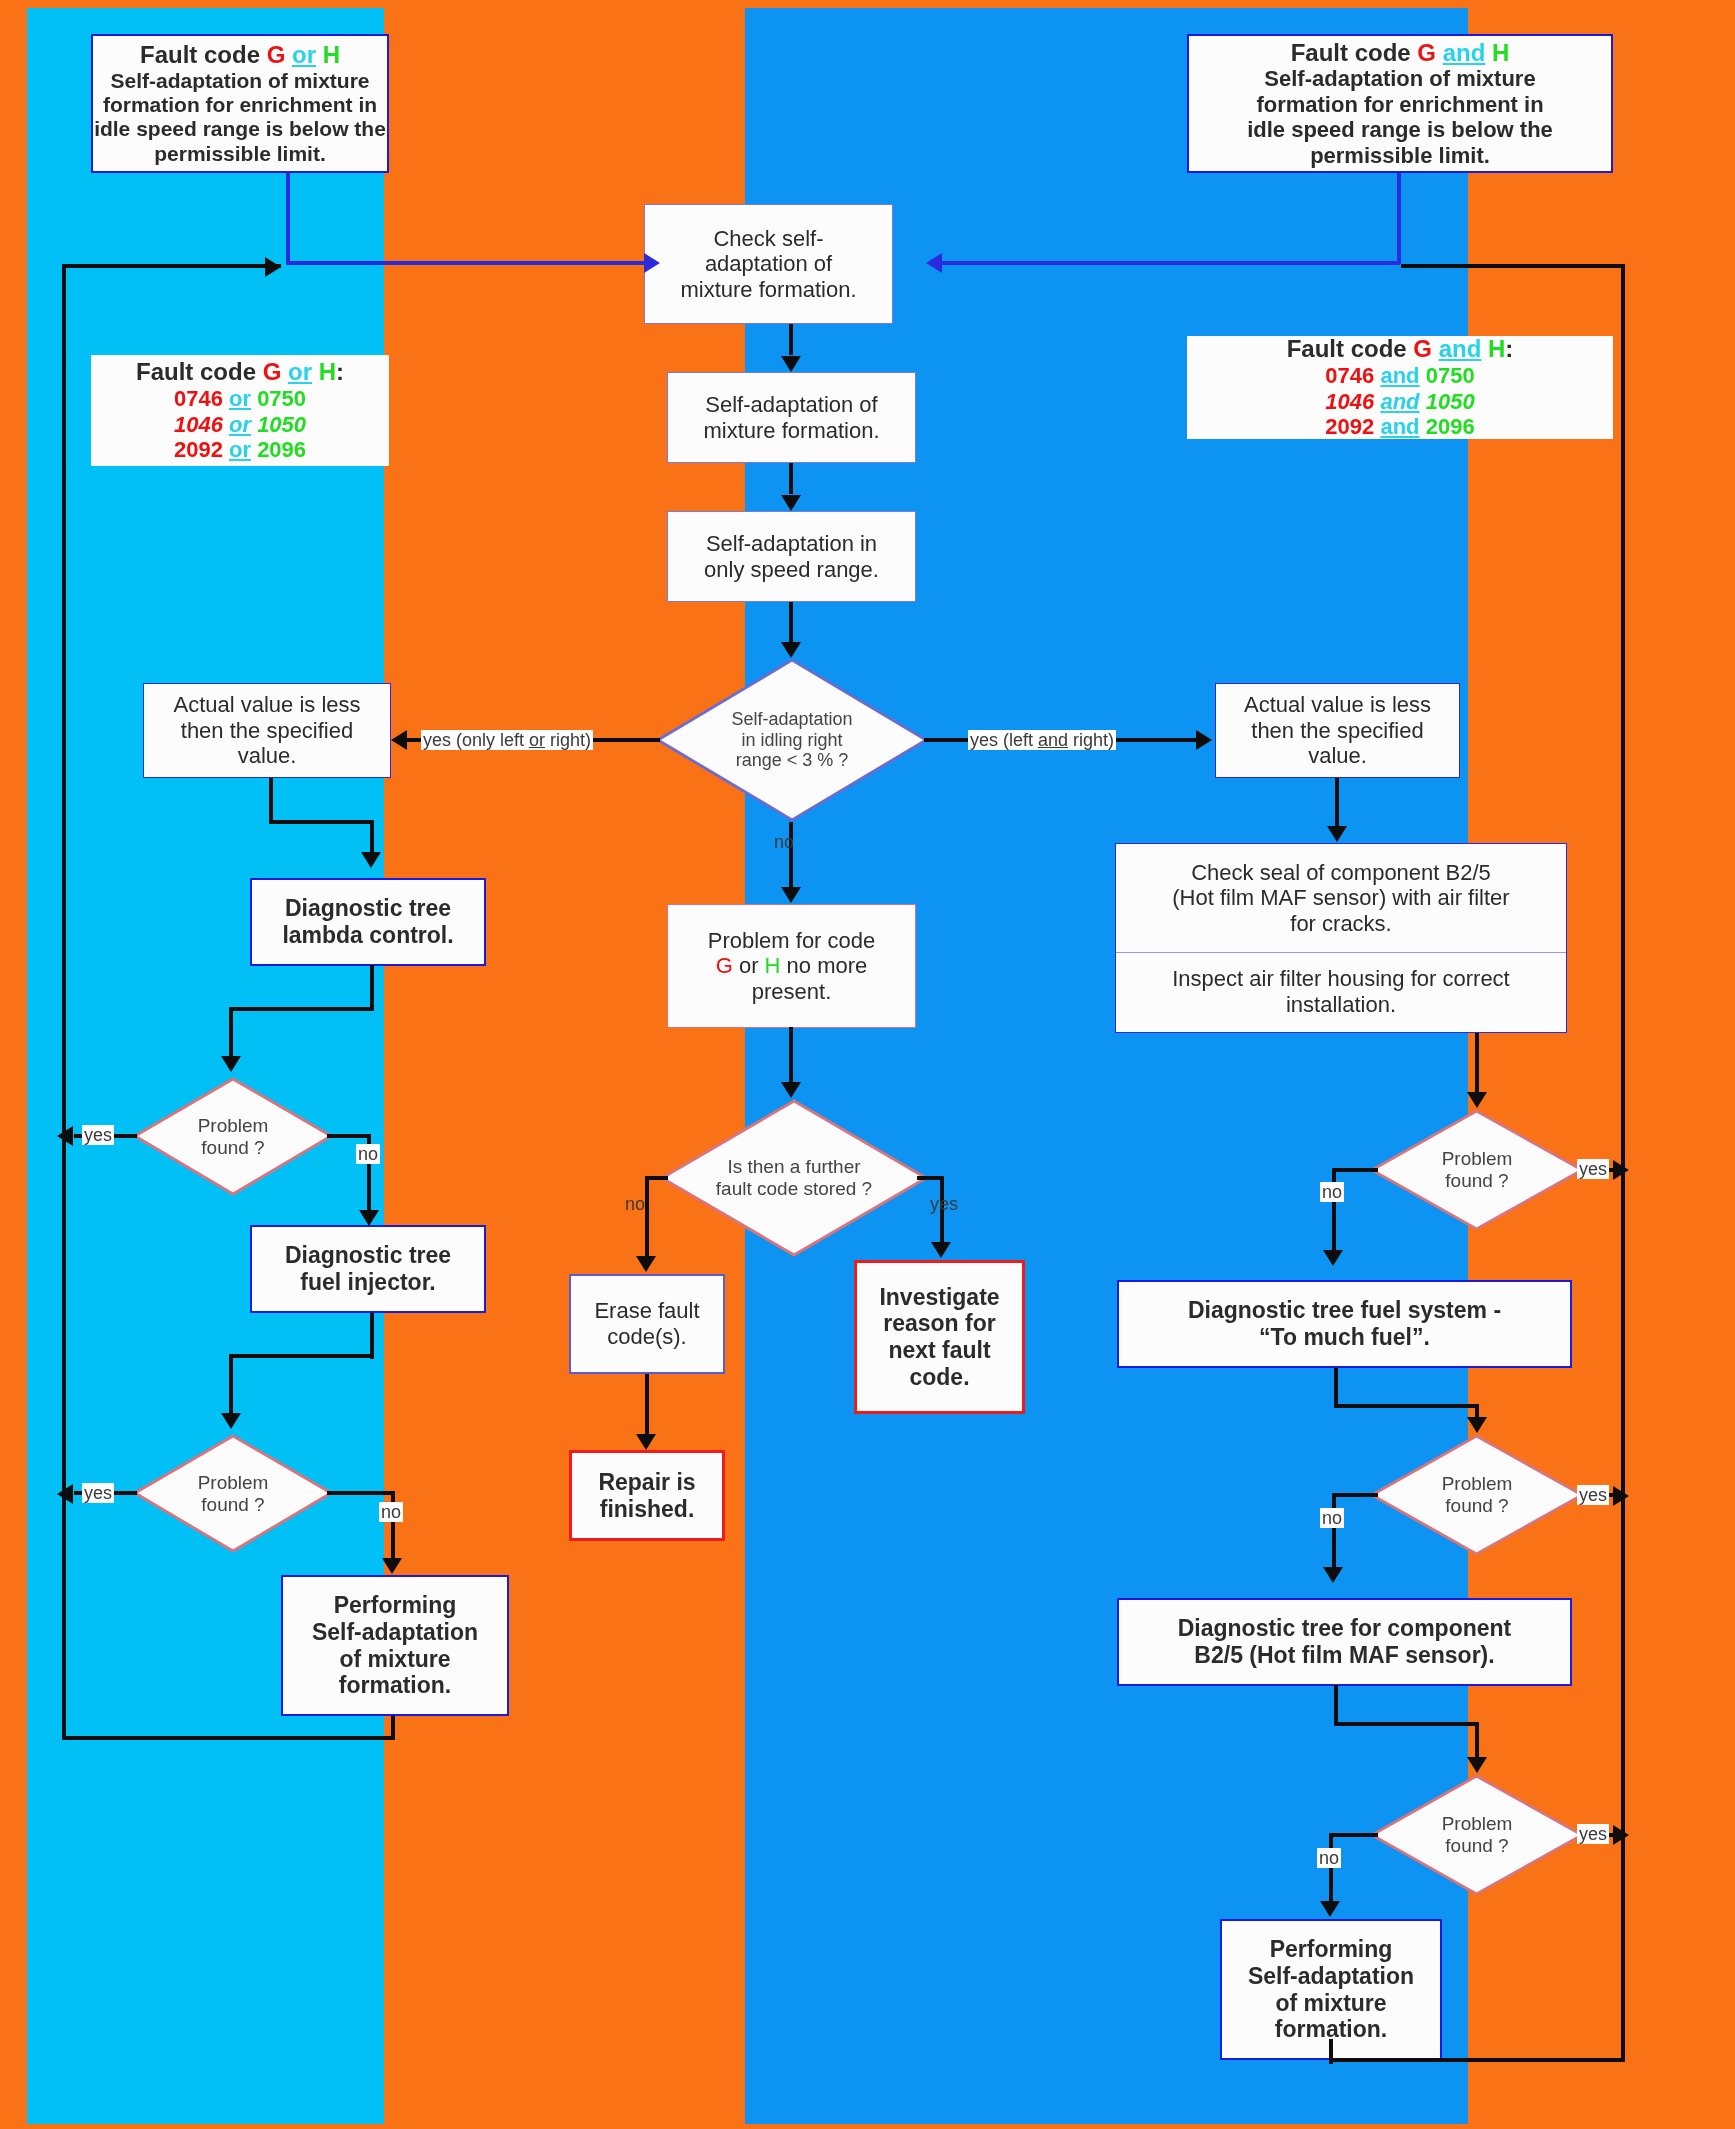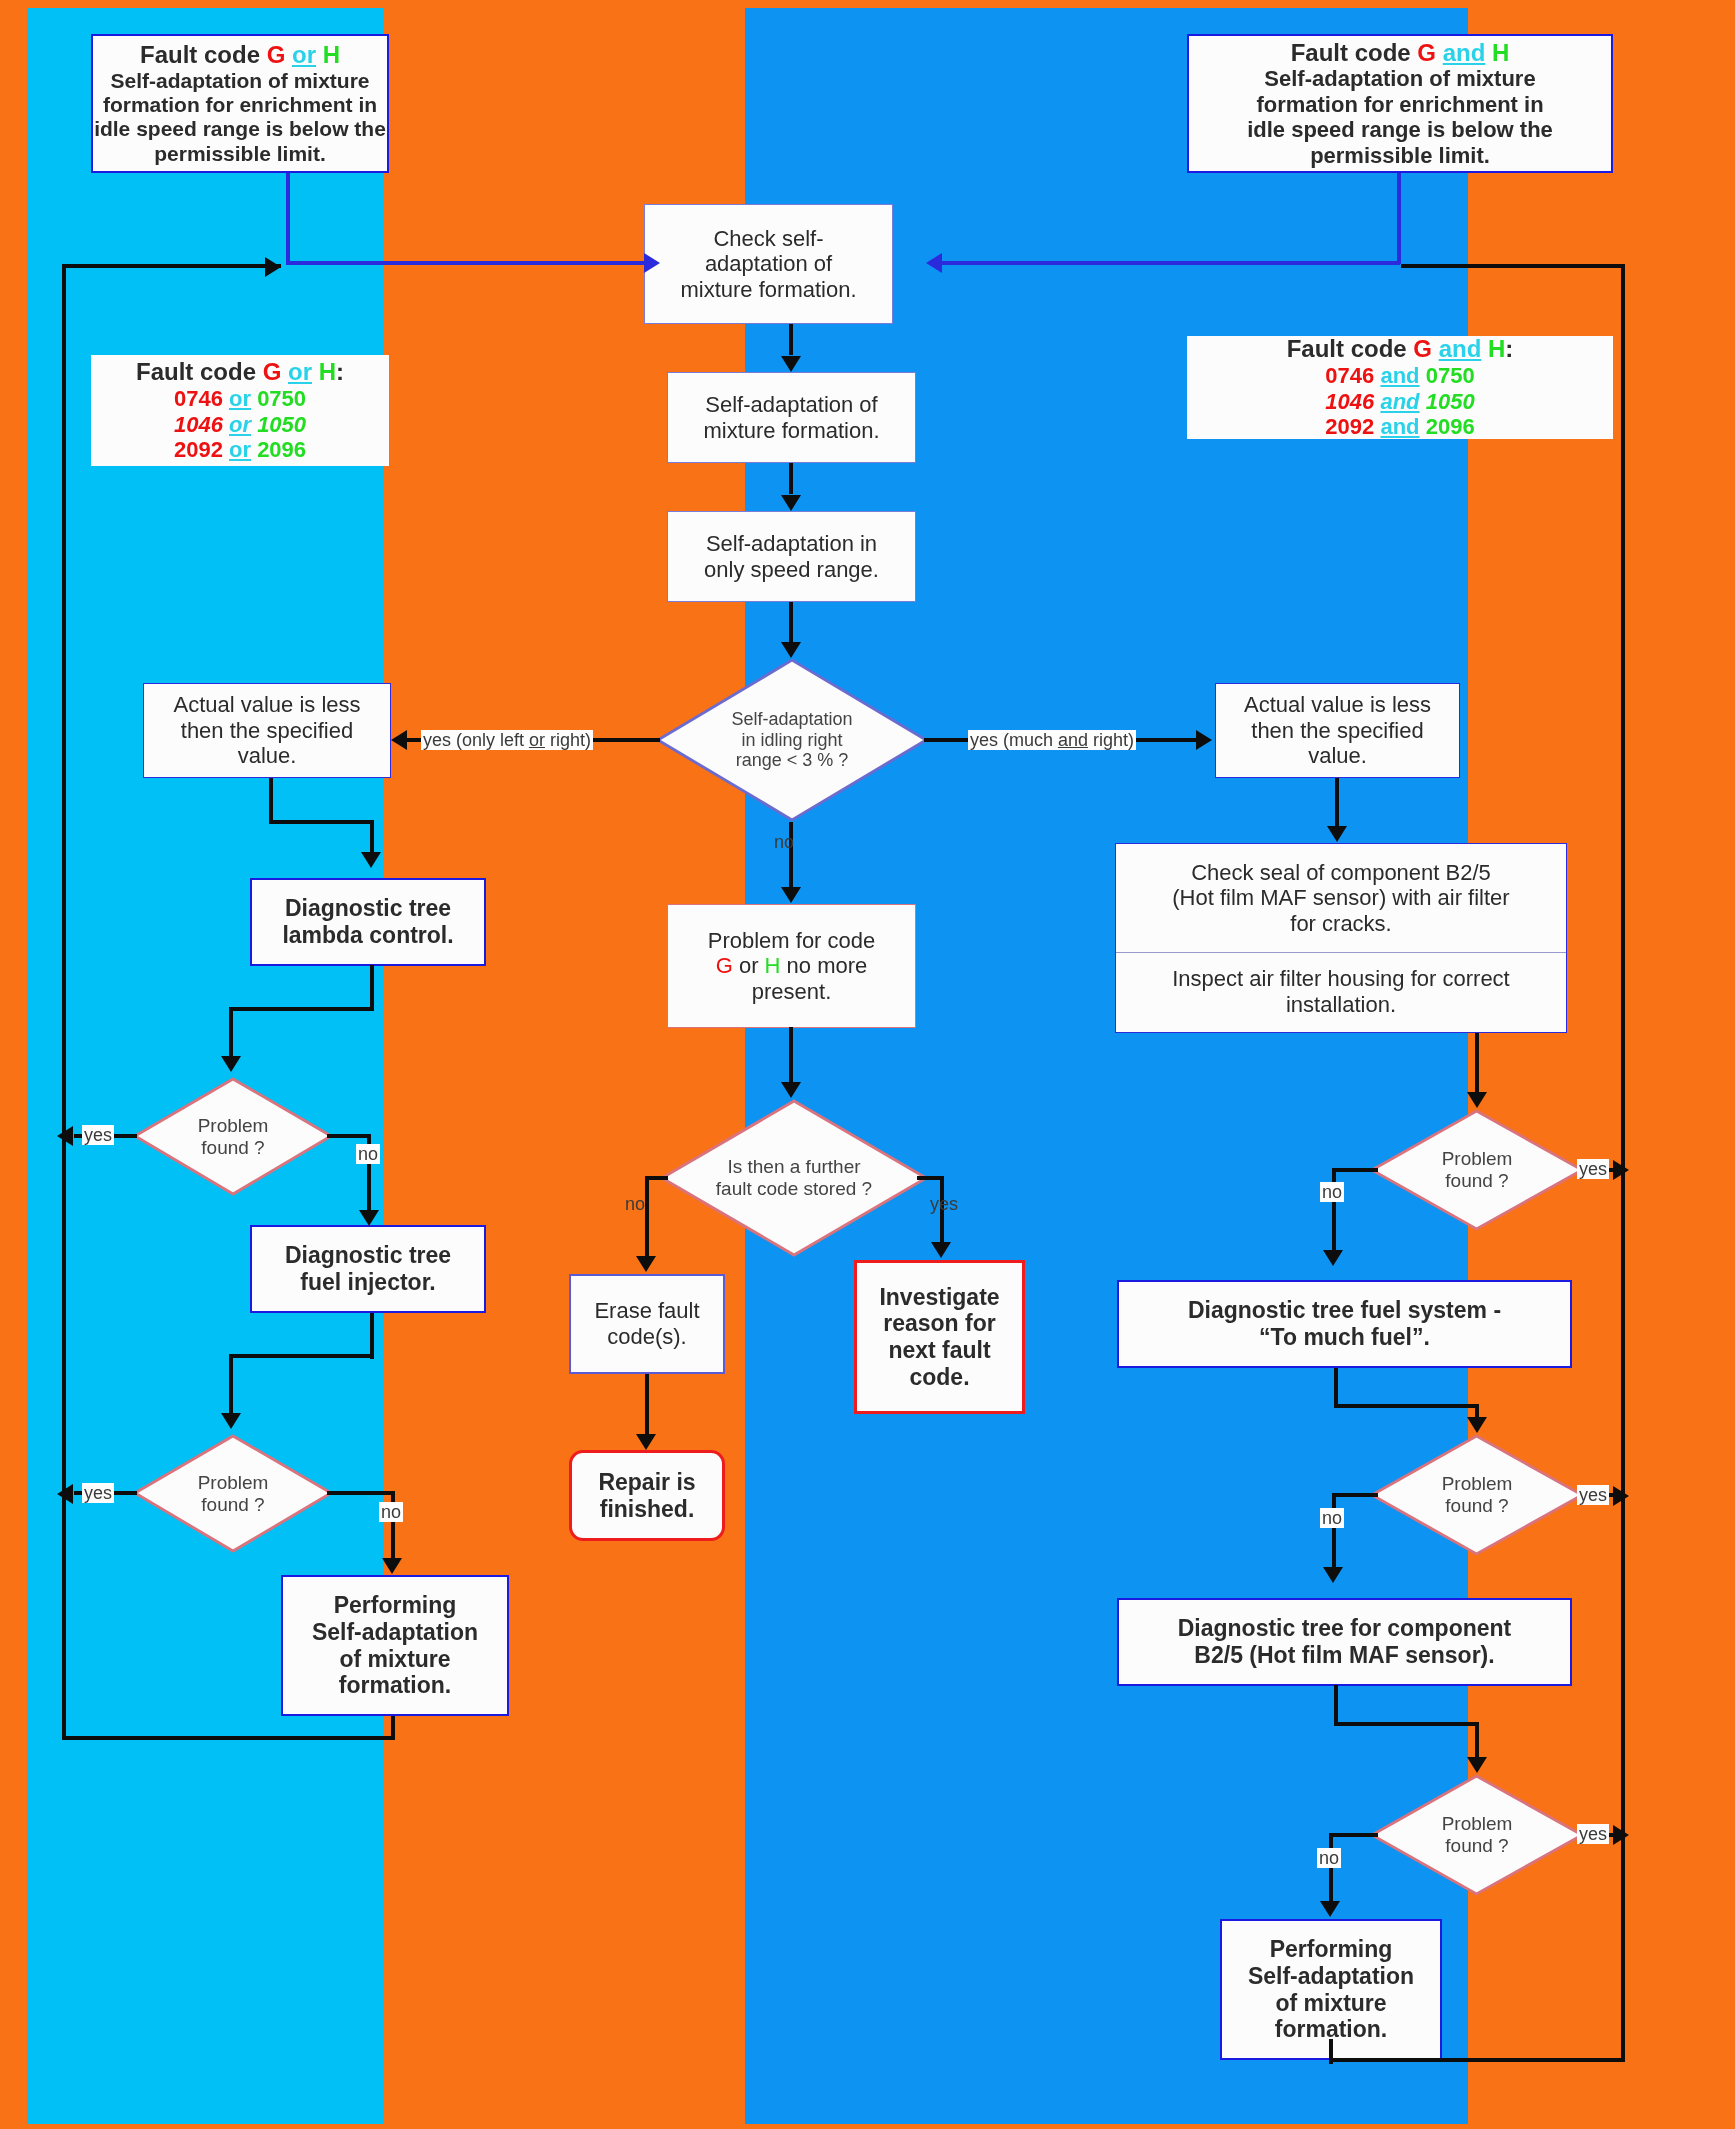--- a/index.html
+++ b/index.html
@@ -156,21 +156,21 @@
       <span>Is then a further</span>
       <span>fault code stored ?</span>
     </div>
   </div>
 
   <div class="node" style="left:569px;top:1274px;width:156px;height:100px;font-size:22px;border:2.9px solid #5b5bd6;">
     <span class="ln">Erase fault</span>
     <span class="ln">code(s).</span>
   </div>
 
-  <div class="node redthick bold" style="left:569px;top:1450px;width:156px;height:91px;font-size:23px;border-radius:14px;">
+  <div class="node redthick bold" style="left:569px;top:1450px;width:156px;height:91px;font-size:23px;">
     <span class="ln">Repair is</span>
     <span class="ln">finished.</span>
   </div>
 
   <div class="node redthick bold" style="left:854px;top:1260px;width:171px;height:154px;font-size:23px;">
     <span class="ln">Investigate</span>
     <span class="ln">reason for</span>
     <span class="ln">next fault</span>
     <span class="ln">code.</span>
   </div>
@@ -272,21 +272,21 @@
 
   <div class="ln-h" style="left:407px;top:738px;width:253px;"></div>
   <div class="arw left" style="left:391px;top:730px;"></div>
   <div class="edge-label" style="left:421px;top:730px;">
     <span>yes (only left </span><span style="text-decoration:underline;">or</span><span> right)</span>
   </div>
 
   <div class="ln-h" style="left:924px;top:738px;width:274px;"></div>
   <div class="arw right" style="left:1196px;top:730px;"></div>
   <div class="edge-label" style="left:968px;top:730px;">
-    <span>yes (much </span><span style="text-decoration:underline;">and</span><span> right)</span>
+    <span>yes (left </span><span style="text-decoration:underline;">and</span><span> right)</span>
   </div>
 
   <div class="ln-v" style="left:789px;top:822px;height:66px;"></div>
   <div class="edge-label plain" style="left:772px;top:832px;">no</div>
   <div class="arw down" style="left:781px;top:887px;"></div>
 
   <div class="ln-v" style="left:789px;top:1027px;height:55px;"></div>
   <div class="arw down" style="left:781px;top:1082px;"></div>
 
   <div class="ln-h" style="left:645px;top:1176px;width:23px;"></div>

